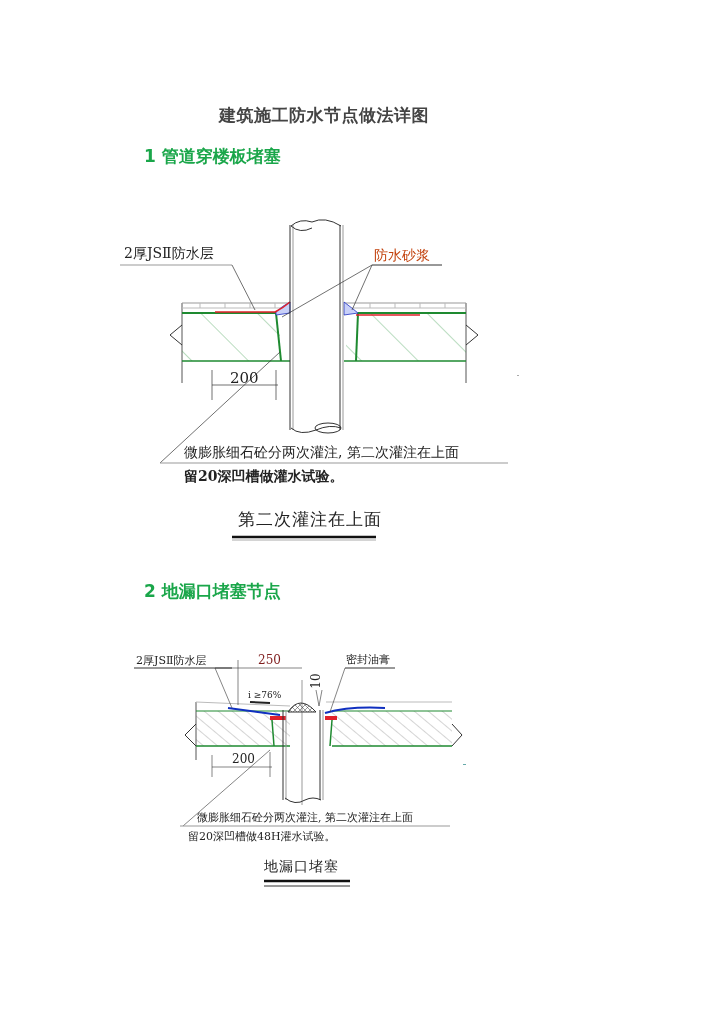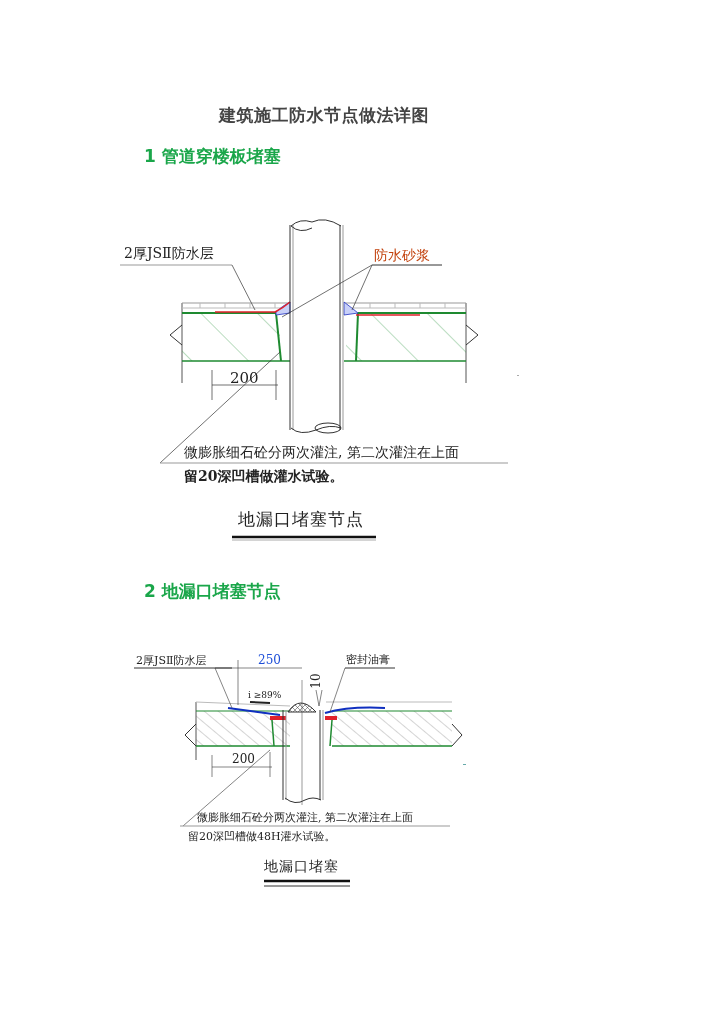--- a/index.html
+++ b/index.html
@@ -130,23 +130,23 @@
     <line x1="264" y1="886" x2="350" y2="886" stroke="#333"></line>
     <rect x="463" y="764" width="3" height="1" fill="#6aa"></rect>
   </g>
 </svg>
 
 <div style="position:absolute;left:124px;top:245px;font-family:'DejaVu Serif',serif;font-size:14px;color:#222;">2厚JSⅡ防水层</div>
 <div style="position:absolute;left:374px;top:247px;font-family:Liberation Mono, monospace;font-size:14px;color:#c2410c;">防水砂浆</div>
 <div style="position:absolute;left:230px;top:369px;font-family:'DejaVu Serif',serif;font-size:15px;color:#222;">200</div>
 <div style="position:absolute;left:184px;top:444px;font-family:'DejaVu Serif',serif;font-size:14px;color:#222;">微膨胀细石砼分两次灌注, 第二次灌注在上面</div>
 <div style="position:absolute;left:184px;top:468px;font-family:'DejaVu Serif',serif;font-size:14px;color:#222;font-weight:bold;">留20深凹槽做灌水试验。</div>
-<div style="position:absolute;left:238px;top:508px;font-family:'DejaVu Serif',serif;font-size:17px;color:#222;letter-spacing:1px;">地漏口堵塞节点</div>
+<div style="position:absolute;left:238px;top:508px;font-family:'DejaVu Serif',serif;font-size:17px;color:#222;letter-spacing:1px;">第二次灌注在上面</div>
 
 <div style="position:absolute;left:136px;top:653px;font-family:'DejaVu Serif',serif;font-size:11px;color:#222;">2厚JSⅡ防水层</div>
-<div style="position:absolute;left:258px;top:653px;font-family:'DejaVu Serif',serif;font-size:12px;color:#1d4ed8;text-align:right;">250</div>
+<div style="position:absolute;left:258px;top:653px;font-family:'DejaVu Serif',serif;font-size:12px;color:#7f1d1d;text-align:right;">250</div>
 <div style="position:absolute;left:308px;top:674px;font-family:'DejaVu Serif',serif;font-size:12px;color:#222;transform:rotate(-90deg);">10</div>
 <div style="position:absolute;left:346px;top:652px;font-family:'DejaVu Serif',serif;font-size:11px;color:#222;">密封油膏</div>
-<div style="position:absolute;left:248px;top:690px;font-family:'DejaVu Serif',serif;font-size:9px;color:#222;">i ≥89%</div>
+<div style="position:absolute;left:248px;top:690px;font-family:'DejaVu Serif',serif;font-size:9px;color:#222;">i ≥76%</div>
 <div style="position:absolute;left:232px;top:752px;font-family:'DejaVu Serif',serif;font-size:12px;color:#222;">200</div>
 <div style="position:absolute;left:197px;top:810px;font-family:'DejaVu Serif',serif;font-size:11px;color:#222;">微膨胀细石砼分两次灌注, 第二次灌注在上面</div>
 <div style="position:absolute;left:188px;top:829px;font-family:'DejaVu Serif',serif;font-size:11px;color:#222;">留20深凹槽做48H灌水试验。</div>
 <div style="position:absolute;left:264px;top:858px;font-family:Liberation Sans, sans-serif;font-size:14px;color:#222;letter-spacing:1px;">地漏口堵塞</div>
 
 </body></html>

